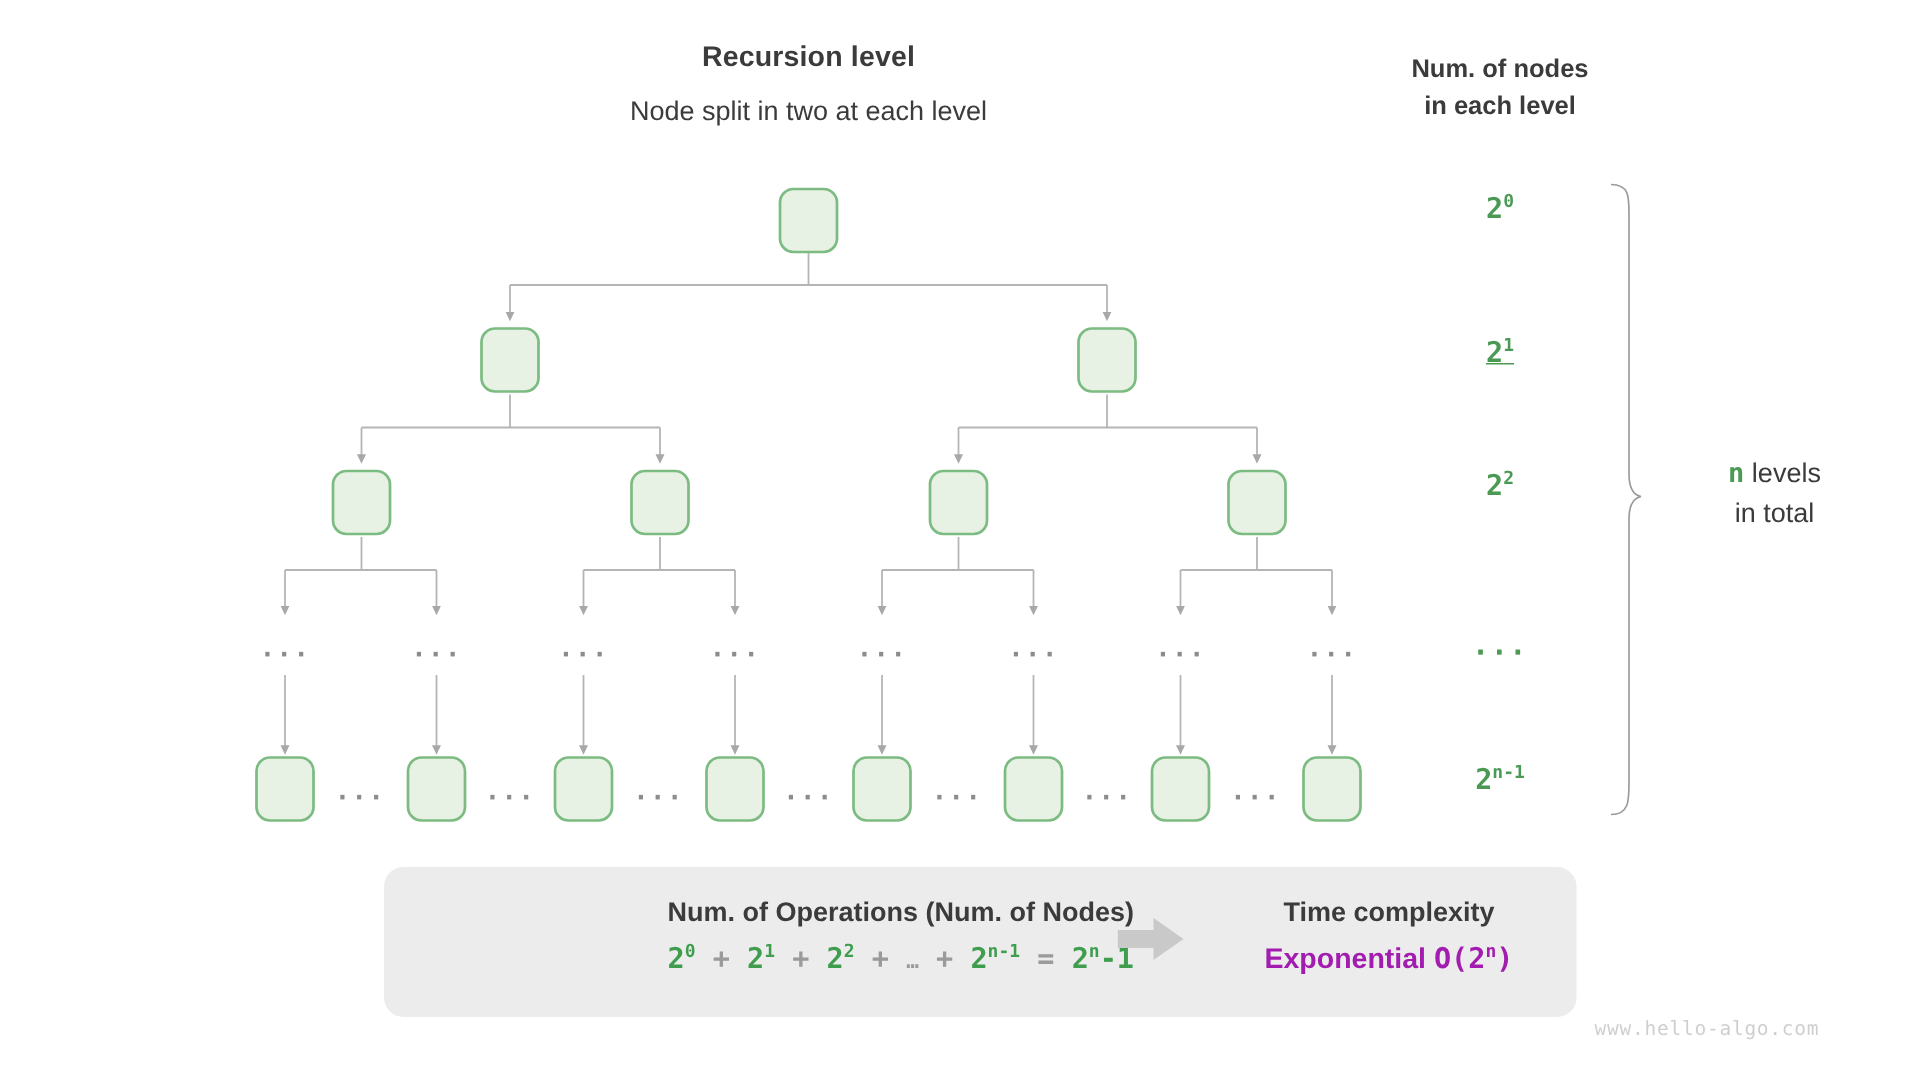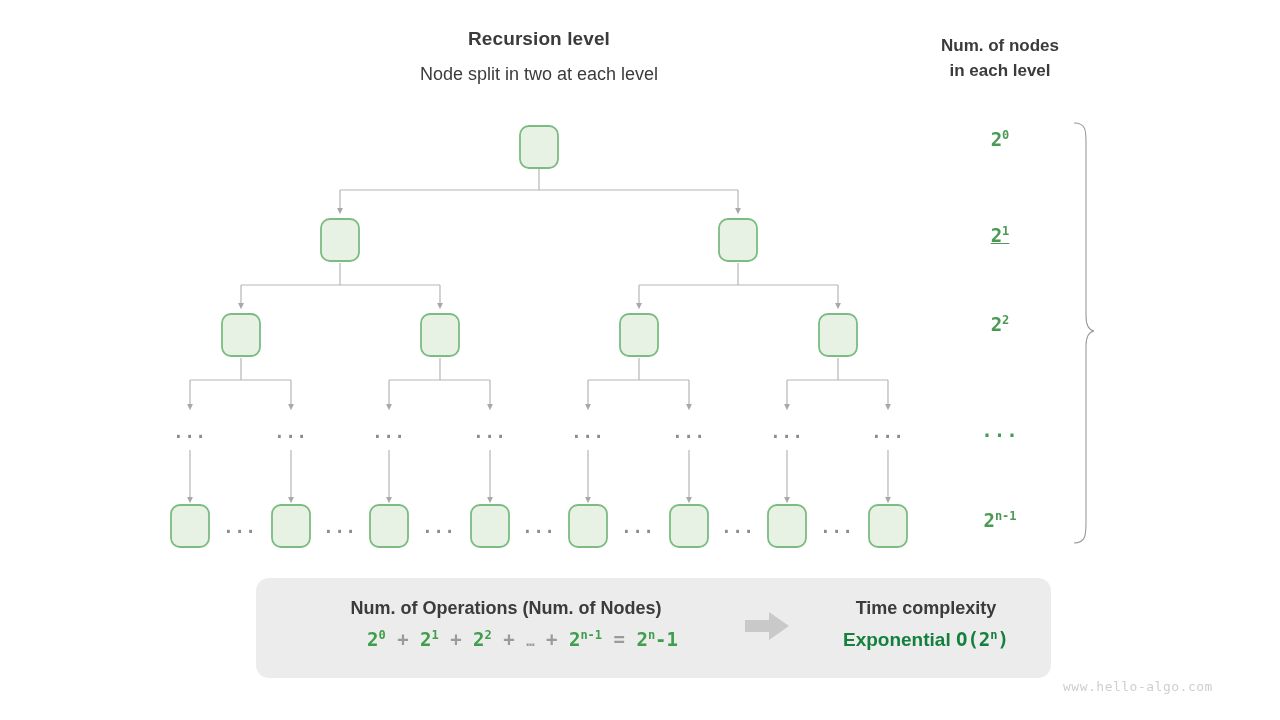--- a/index.html
+++ b/index.html
@@ -117,21 +117,21 @@
     width: 795px;
     height: 100px;
     background: #ececec;
     border-radius: 13px;
   }
   .summary-left {
     position: absolute;
     left: 0px;
     top: 17px;
     width: 500px;
-    text-align: center;
+    text-align: right;
   }
   .sum-head {
     font-size: 18px;
     font-weight: bold;
     color: #3b3b3b;
     line-height: 26px;
     white-space: nowrap;
   }
   .sum-formula {
     margin-top: 7px;
@@ -151,21 +151,21 @@
     position: absolute;
     left: 545px;
     top: 17px;
     width: 250px;
     text-align: center;
   }
   .sum-complex {
     margin-top: 7px;
     font-size: 19px;
     font-weight: bold;
-    color: #15803d;
+    color: #a21caf;
     white-space: nowrap;
   }
   .sum-complex .mono {
     font-family: "DejaVu Sans Mono", "Liberation Mono", monospace;
   }
   .sum-complex sup { font-size: 12px; vertical-align: super; line-height: 0; }
 
   .arrow-block {
     position: absolute;
     left: 489px;
@@ -316,20 +316,24 @@
     <span>2</span><sup>1</sup>
   </div>
   <div class="lvl-label" style="left:955px; top:313px;">
     <span>2</span><sup>2</sup>
   </div>
   <div class="lvl-dots" style="left:955px; top:424px;">···</div>
   <div class="lvl-label" style="left:955px; top:509px;">
     <span>2</span><sup>n-1</sup>
   </div>
 
+  <div class="brace-note">
+    <span class="nvar">n</span><span> levels</span><br>
+    <span>in total</span>
+  </div>
 
   <div class="summary">
 
     <div class="summary-left">
       <div class="sum-head">Num. of Operations (Num. of Nodes)</div>
       <div class="sum-formula">
         <span class="g"><span>2</span><sup>0</sup></span>
         <span class="op">+</span>
         <span class="g"><span>2</span><sup>1</sup></span>
         <span class="op">+</span>

